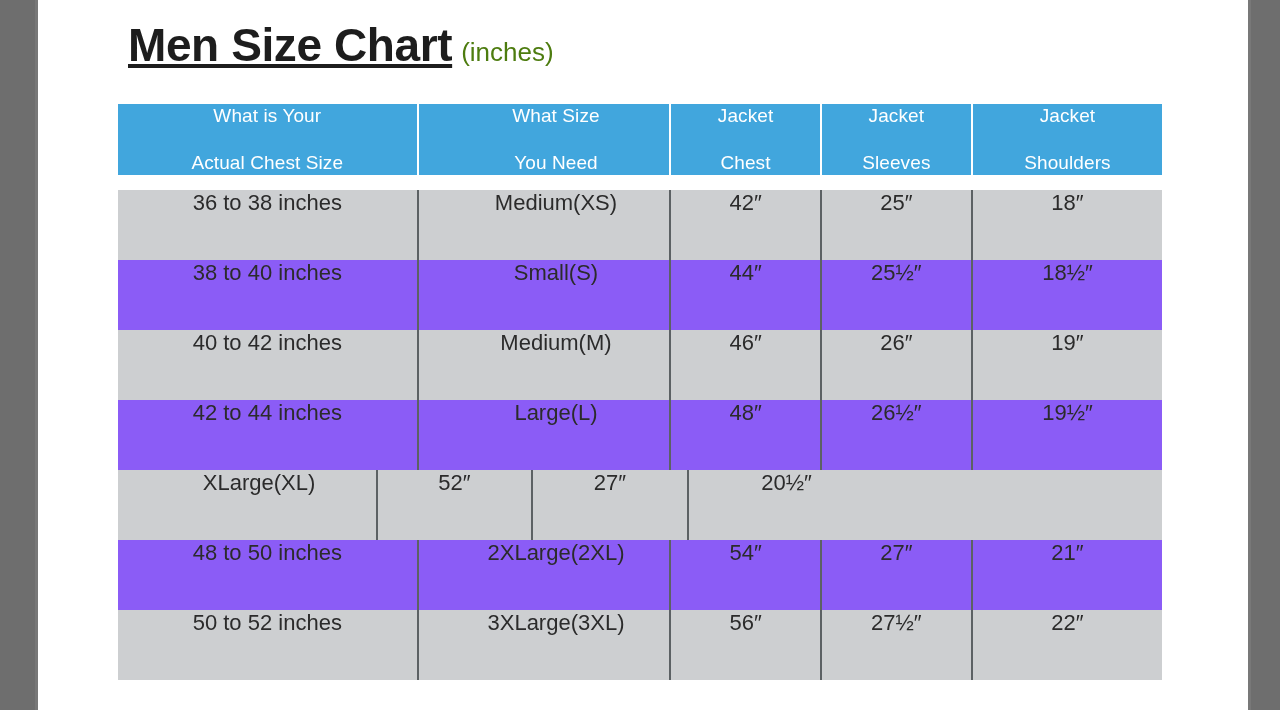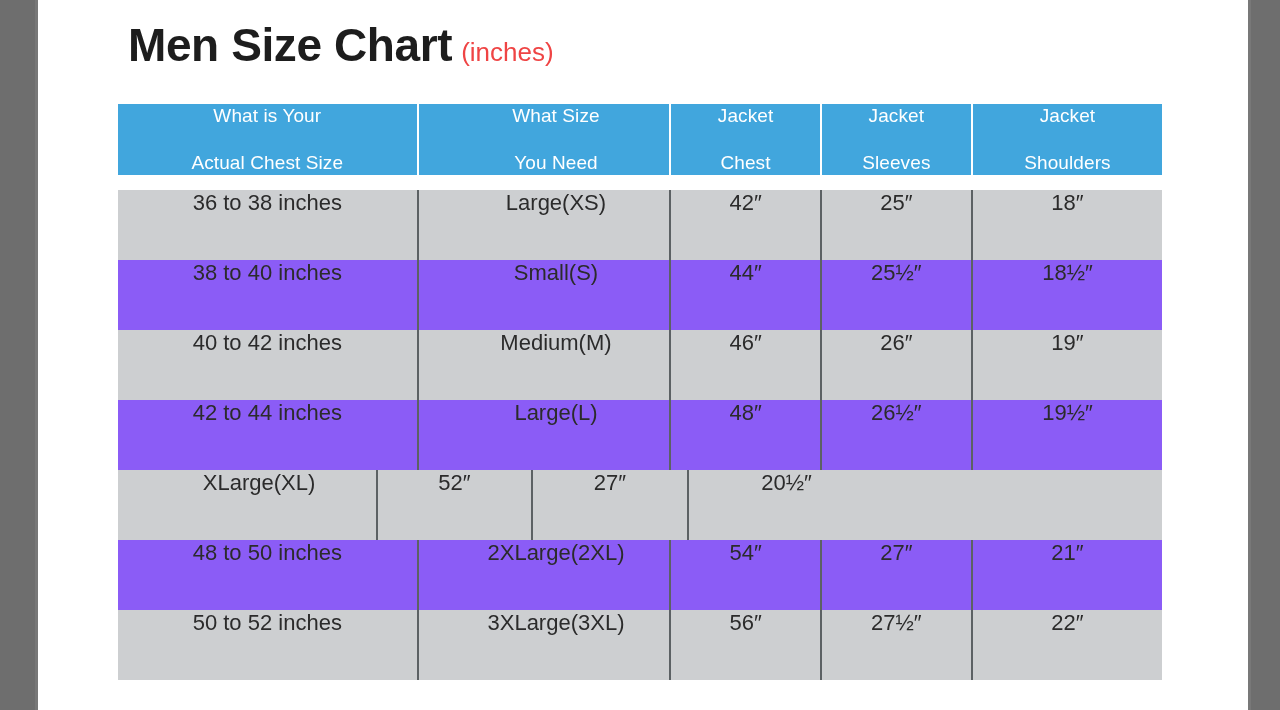--- a/index.html
+++ b/index.html
@@ -59,25 +59,26 @@
     left: 90px;
     top: 18px;
     white-space: nowrap;
   }
   .title-main {
     font-size: 46px;
     font-weight: 600;
     color: #1d1d1d;
     letter-spacing: -0.4px;
     vertical-align: baseline;
+    text-decoration: underline;
   }
   .title-unit {
     font-size: 26px;
     font-weight: 400;
-    color: #ef4444;
+    color: #4d7c0f;
     margin-left: 9px;
     vertical-align: baseline;
   }
 
   
   .table {
     position: absolute;
     left: 80px;
     top: 104px;
     width: 1044px;
@@ -185,21 +186,21 @@
         <div class="cell c5">
           <span>Jacket</span>
           <span>Shoulders</span>
         </div>
       </div>
 
       <div class="spacer"></div>
 
       <div class="row body shade">
         <div class="cell c1">36 to 38 inches</div>
-        <div class="cell c2">Large(XS)</div>
+        <div class="cell c2">Medium(XS)</div>
         <div class="cell c3">42″</div>
         <div class="cell c4">25″</div>
         <div class="cell c5">18″</div>
       </div>
 
       <div class="row body plain">
         <div class="cell c1">38 to 40 inches</div>
         <div class="cell c2">Small(S)</div>
         <div class="cell c3">44″</div>
         <div class="cell c4">25½″</div>

